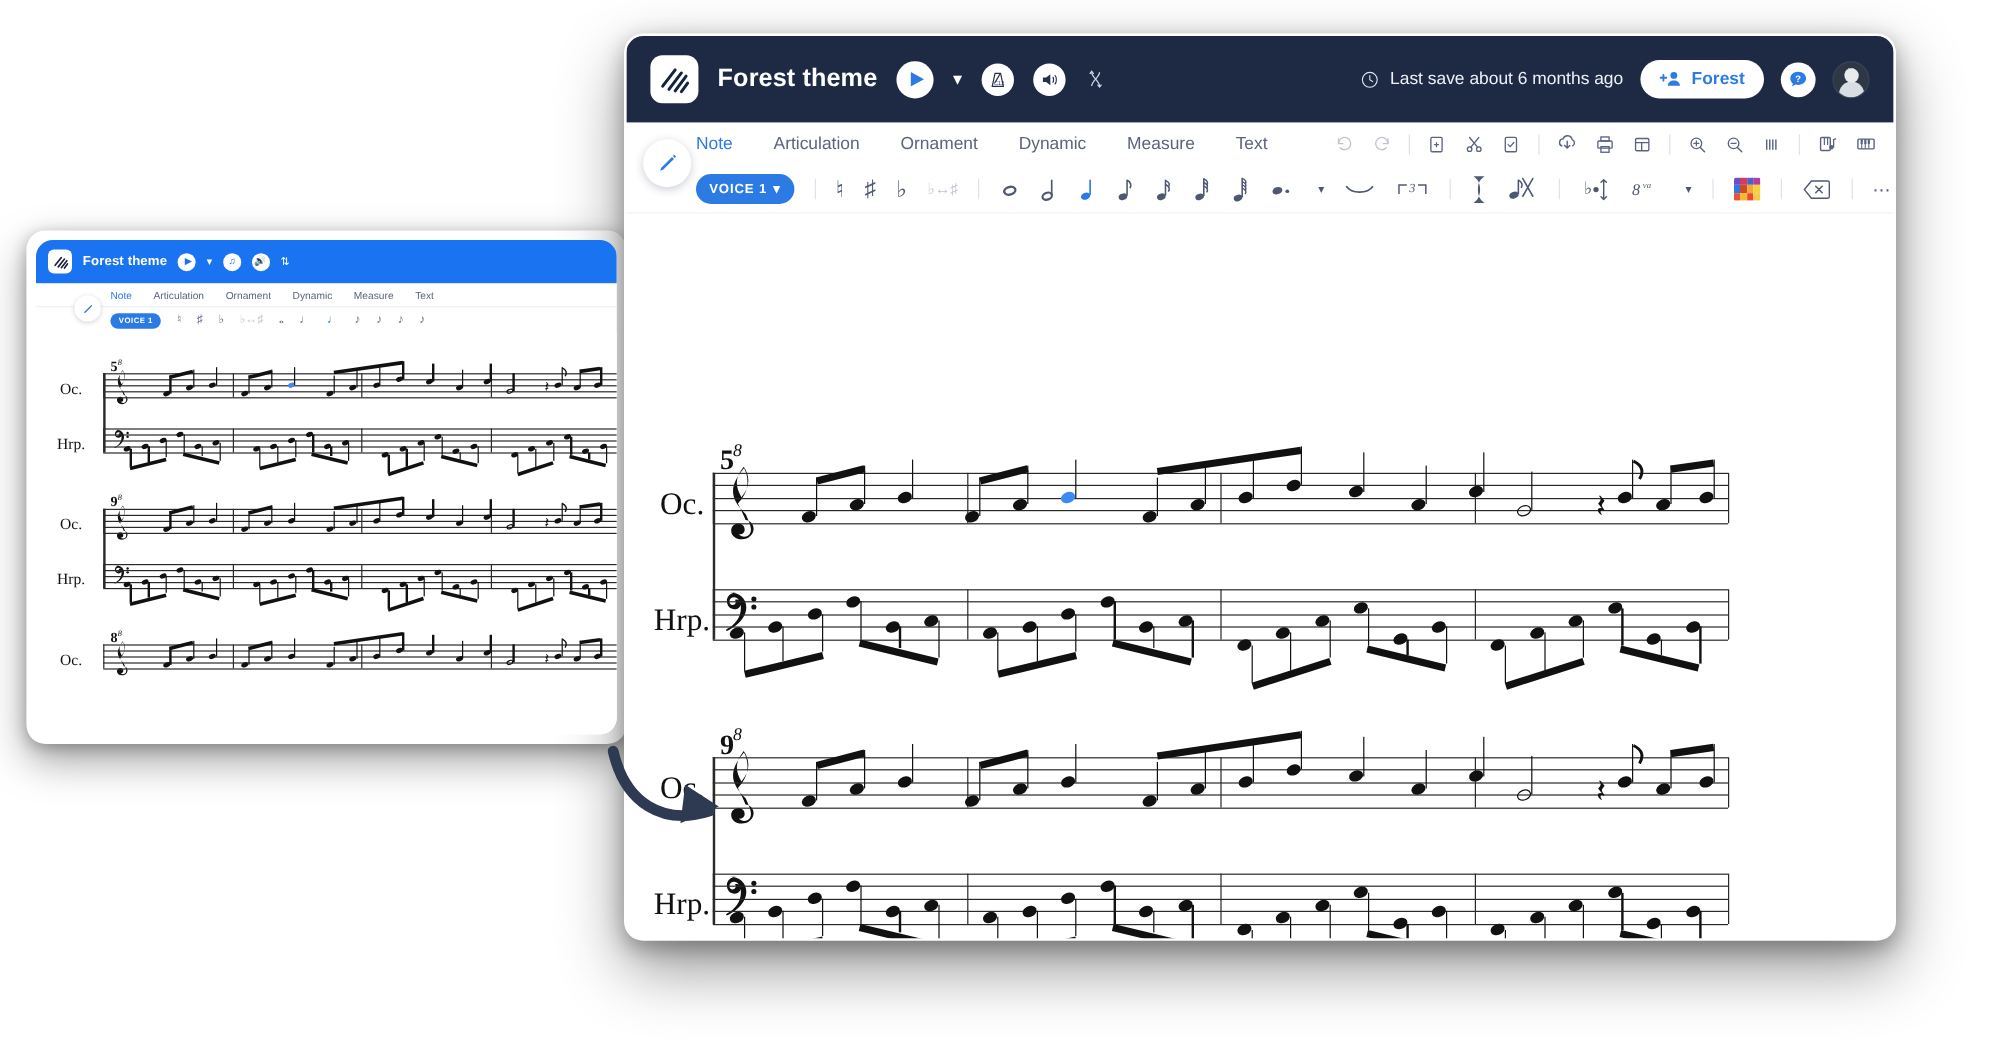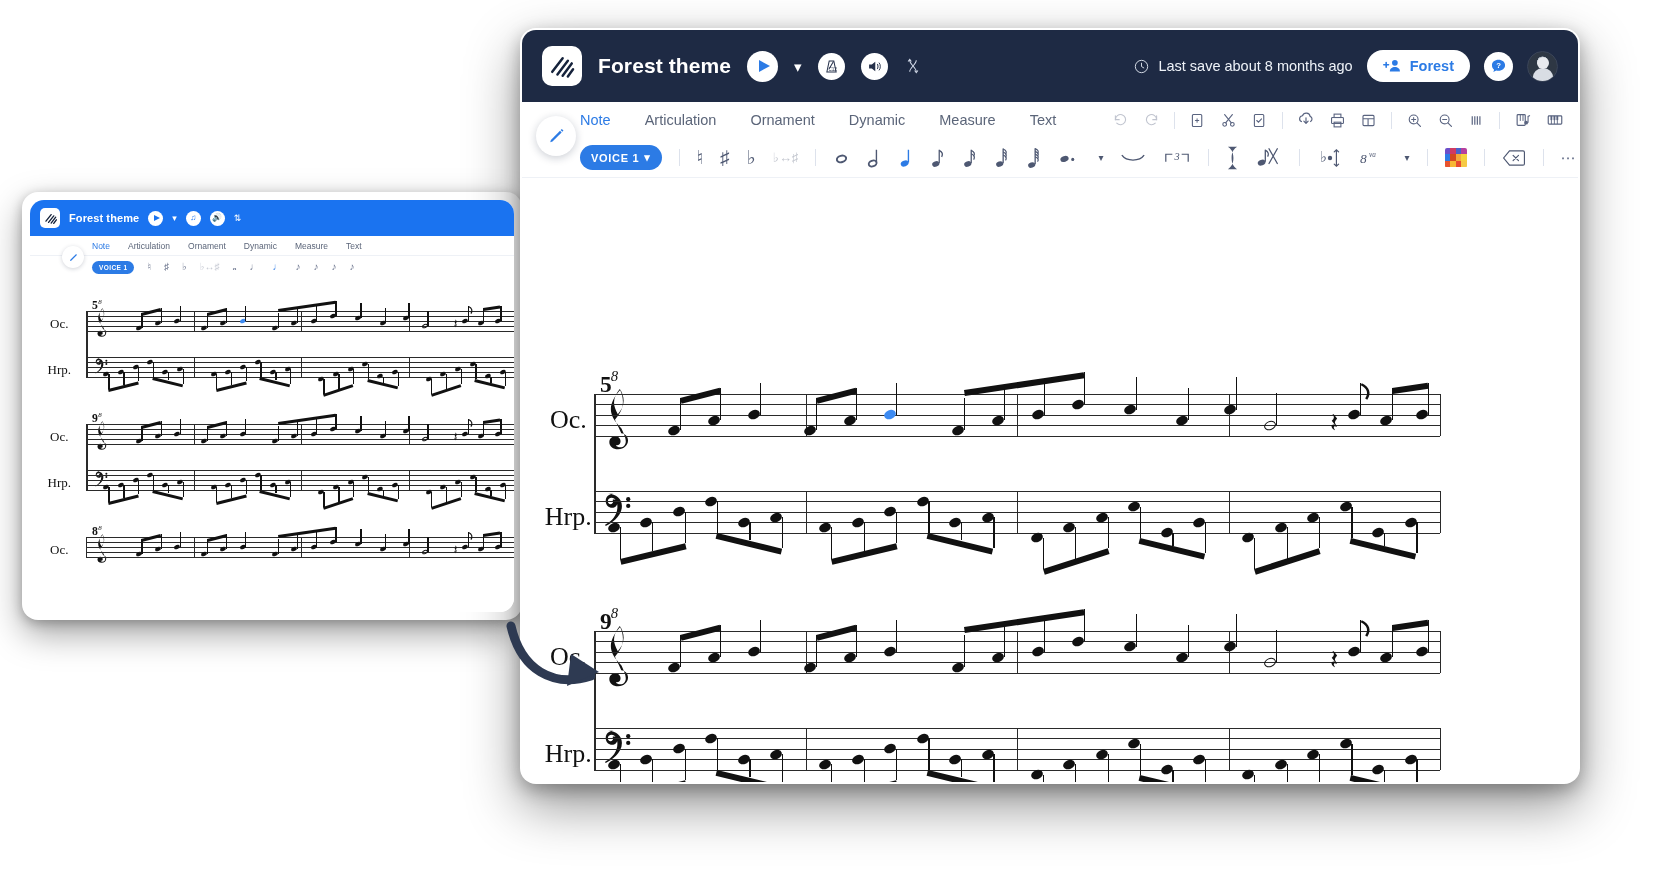--- a/index.html
+++ b/index.html
@@ -591,21 +591,21 @@
           <path d="M13 16.5L15 19l2-2.5" fill="none" stroke="#cfd7e6" stroke-width="1.3"></path>
         </svg>
       </div>
 
       <div class="hdr-right">
         <div class="save-text">
           <svg width="17" height="17" viewBox="0 0 22 22">
             <circle cx="11" cy="11" r="8" fill="none" stroke="#dfe5ef" stroke-width="1.2"></circle>
             <path d="M11 6.2V11l3.4 2.1" fill="none" stroke="#dfe5ef" stroke-width="1.2"></path>
           </svg>
-          <span>Last save about 8 months ago</span>
+          <span>Last save about 6 months ago</span>
         </div>
         <div class="share-btn">
           <svg width="19" height="16" viewBox="0 0 24 20">
             <circle cx="15" cy="6" r="3.6" fill="#2c7be5"></circle>
             <path d="M8.6 17c0-3.6 2.9-5.6 6.4-5.6s6.4 2 6.4 5.6z" fill="#2c7be5"></path>
             <path d="M4 5.5v6M1 8.5h6" stroke="#2c7be5" stroke-width="2" stroke-linecap="round"></path>
           </svg>
           <span class="share-label">Forest</span>
         </div>
         <div class="help-btn">

